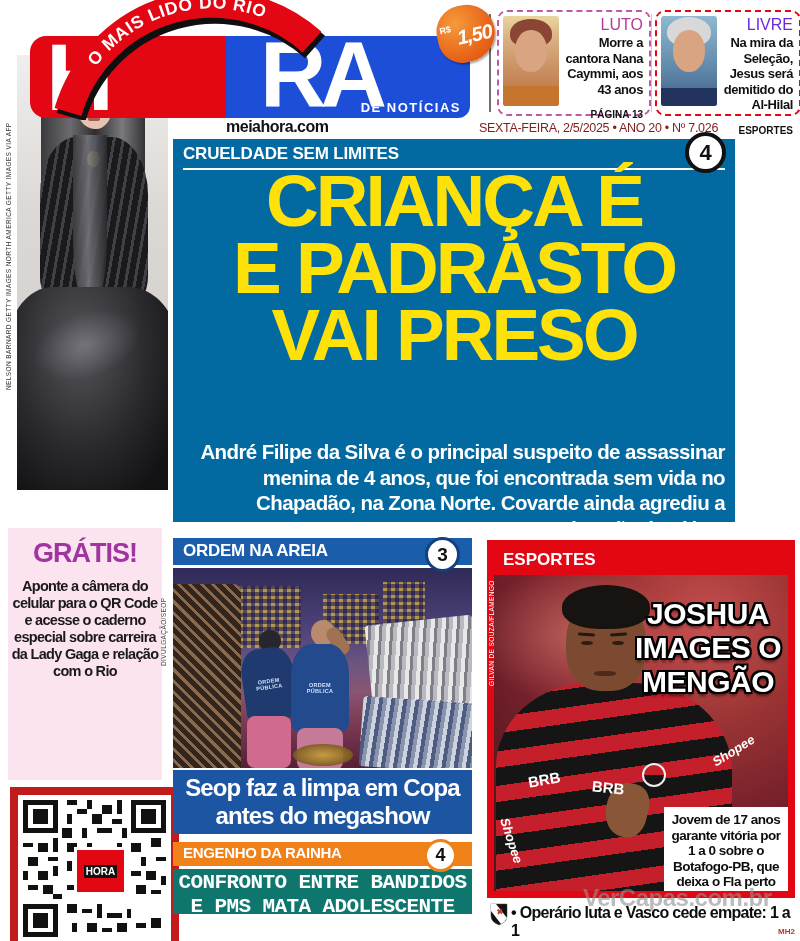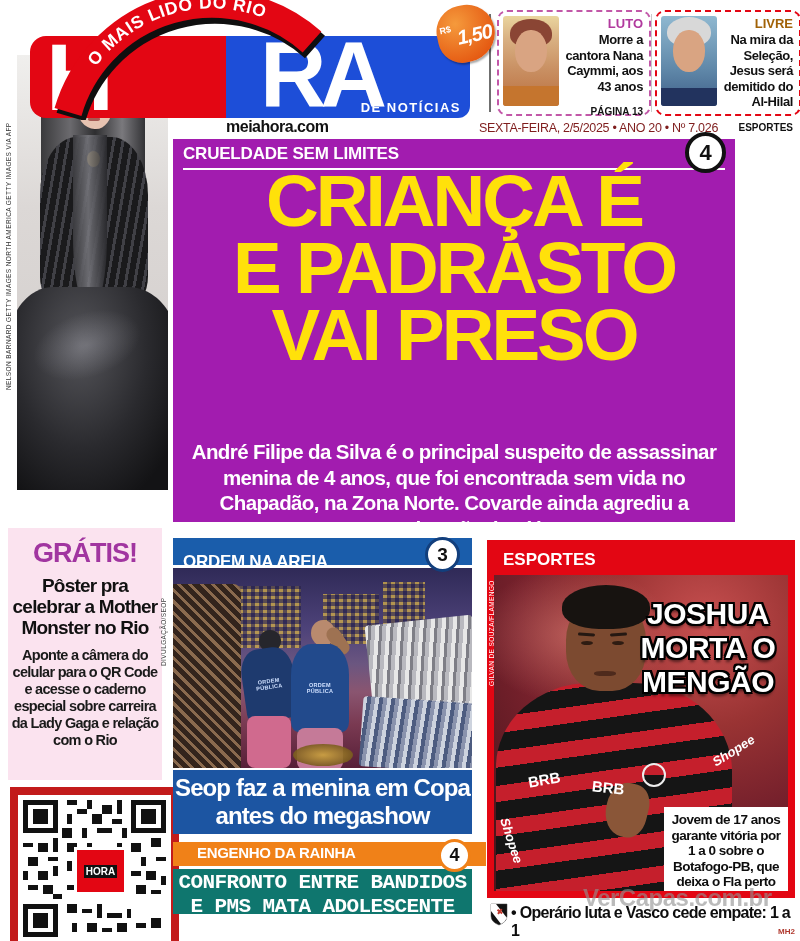--- a/index.html
+++ b/index.html
@@ -33,23 +33,23 @@
   .promo2{left:655px;width:142px;border:2px dashed #e30613;}
   .promo-photo{position:absolute;left:4px;top:4px;width:56px;height:90px;border-radius:3px;overflow:hidden;}
   .pp1{background:linear-gradient(180deg,#ead59e 0%,#d9b183 25%,#c98f62 60%,#b96f3e 100%);}
   .pp2{background:linear-gradient(180deg,#8fb8d0 0%,#5f87a8 60%,#3f5f88 100%);}
   .pp-hair1{position:absolute;left:7px;top:3px;width:42px;height:28px;background:#8a4534;border-radius:50% 50% 40% 40%;}
   .pp-hair2{position:absolute;left:6px;top:1px;width:44px;height:30px;background:#d8d8d8;border-radius:50% 50% 45% 45%;}
   .pp-face{position:absolute;left:12px;top:14px;width:32px;height:42px;background:#d9a482;border-radius:48%;}
   .pp-shirt1{position:absolute;left:0;bottom:0;width:56px;height:20px;background:#c5752e;}
   .pp-shirt2{position:absolute;left:0;bottom:0;width:56px;height:18px;background:#22335e;}
   .promo-body{position:absolute;left:62px;right:6px;top:4px;text-align:right;}
-  .promo-tag{font-size:13px;font-weight:700;}
+  .promo-tag{font-size:16px;font-weight:400;}
   .tag-purple{color:#b13a9e;}
-  .tag-red{color:#a16207;}
+  .tag-red{color:#6d28d9;}
   .promo-text{font-size:13px;font-weight:700;line-height:15.5px;letter-spacing:-0.4px;color:#111;margin-top:1px;}
   .promo-footer{font-size:10px;font-weight:900;color:#111;margin-top:12px;}
 
   
   .gaga{left:17px;top:55px;width:151px;height:435px;overflow:hidden;
     background:linear-gradient(180deg,#f0efed 0%,#dcd8d6 35%,#cfcac8 100%);}
   .gaga-hair{position:absolute;left:24px;top:0;width:104px;height:265px;
     background:linear-gradient(90deg,#3a3a3c,#6b6a6e 28%,#2e2e30 52%,#7a797d 78%,#333336);
     border-radius:0 0 34% 34%/0 0 18% 18%;}
   .gaga-face{position:absolute;left:59px;top:26px;width:36px;height:48px;background:#e7c3b1;border-radius:50% 50% 46% 54%;}
@@ -72,34 +72,34 @@
   .pink-box{left:8px;top:528px;width:154px;height:252px;background:#fbe3ef;text-align:center;}
   .gratis{margin-top:10px;font-size:27px;font-weight:900;color:#a135a0;letter-spacing:-1px;}
   .pink-sub{margin:6px auto 0;width:146px;font-size:19px;font-weight:900;line-height:21px;letter-spacing:-0.8px;color:#111;}
   .pink-body{margin:9px auto 0;width:148px;font-size:14.5px;font-weight:700;line-height:17px;letter-spacing:-0.7px;color:#1a1a1a;}
   .qr-box{left:10px;top:787px;width:143px;height:137px;border:8px solid #c21b1b;background:#fff;padding:5px;box-sizing:content-box;}
   .qr-logo{position:absolute;left:56px;top:52px;width:47px;height:42px;background:#e30613;border:3px solid #fff;
     display:flex;align-items:center;justify-content:center;}
   .qr-logo span{font-size:10px;font-weight:900;color:#fff;background:#111;padding:1px 2px;letter-spacing:0;}
 
   
-  .main-block{left:173px;top:139px;width:562px;height:383px;background:#a21caf;}
+  .main-block{left:173px;top:139px;width:562px;height:383px;background:#0369a1;}
   .main-kicker-row{position:absolute;left:10px;right:10px;top:5px;border-bottom:2px solid #fff;padding-bottom:4px;}
   .main-kicker{font-size:17px;font-weight:900;color:#fff;letter-spacing:-0.2px;}
   .badge{border-radius:50%;background:#fff;text-align:center;z-index:8;}
   .main-badge{position:absolute;right:9px;top:-7px;width:33px;height:33px;border:4px solid #111;}
   .main-badge span{font-size:22px;font-weight:900;line-height:33px;color:#111;}
   .main-headline{position:absolute;left:0;top:28px;width:100%;text-align:center;color:#ffe10a;
     font-size:73px;line-height:67px;font-weight:900;letter-spacing:-3px;}
-  .main-subhead{position:absolute;left:10px;right:10px;top:300px;text-align:center;color:#fff;
+  .main-subhead{position:absolute;left:10px;right:10px;top:300px;text-align:right;color:#fff;
     font-size:20.5px;line-height:25.5px;font-weight:700;letter-spacing:-0.6px;}
 
   
   .bar-blue{left:173px;top:538px;width:299px;height:27px;background:#1a5dab;}
-  .bar-label{display:block;margin:14px 0 0 10px;font-size:17px;font-weight:900;color:#fff;letter-spacing:-0.3px;}
+  .bar-label{display:block;margin:3px 0 0 10px;font-size:17px;font-weight:900;color:#fff;letter-spacing:-0.3px;}
   .badge3{position:absolute;right:12px;top:-1px;width:29px;height:29px;border:3px solid #123f7d;}
   .badge3 span{font-size:19px;font-weight:900;line-height:29px;color:#111;}
   .photo-seop{left:173px;top:568px;width:299px;height:200px;overflow:hidden;
     background:linear-gradient(180deg,#2f2a57 0%,#4d4279 30%,#6b5680 48%,#8a5570 62%,#7a3a52 78%,#571f38 100%);}
   .bldg{position:absolute;background:repeating-linear-gradient(90deg,#e6d189 0 4px,#6a628e 4px 8px),
         repeating-linear-gradient(0deg,#e6d189 0 3px,#6a628e 3px 7px);background-blend-mode:multiply;opacity:.8;}
   .bldg1{left:58px;top:18px;width:70px;height:62px;}
   .bldg2{left:150px;top:26px;width:56px;height:50px;}
   .bldg3{left:210px;top:14px;width:42px;height:44px;}
   .lattice{position:absolute;left:-6px;top:16px;width:74px;height:190px;border-radius:8px;
@@ -109,21 +109,21 @@
   .chairs2{position:absolute;left:188px;top:132px;width:116px;height:70px;transform:rotate(4deg);
     background:repeating-linear-gradient(95deg,#cdd3de 0 4px,#4d5c80 4px 8px,#8a93ad 8px 12px);border-radius:4px;}
   .agent{position:absolute;}
   .agent-head{position:absolute;border-radius:50%;}
   .agent-torso{position:absolute;border-radius:35% 35% 12% 12%;display:flex;align-items:center;justify-content:center;}
   .shirt-text{width:46px;text-align:center;font-size:5.5px;line-height:6px;font-weight:700;color:#cfe0ff;letter-spacing:.3px;}
   .leaves{position:absolute;left:120px;top:176px;width:60px;height:22px;background:radial-gradient(ellipse,#c8a03a,#7a5c1e 70%);border-radius:50%;opacity:.9;}
   .seop-credit{left:160px;top:556px;height:110px;font-size:6.5px;color:#444;letter-spacing:.4px;}
   .box-blue{left:173px;top:770px;width:299px;height:64px;background:#1c55a2;text-align:center;}
   .box-blue div{margin-top:4px;font-size:24px;line-height:28px;font-weight:900;color:#fff;letter-spacing:-0.9px;}
-  .bar-orange{left:173px;top:842px;width:299px;height:24px;background:#f08118;padding-left:14px;}
+  .bar-orange{left:173px;top:842px;width:299px;height:24px;background:#f08118;}
   .bar-orange .bar-label{margin-top:2px;font-size:15px;}
   .badge4o{position:absolute;right:15px;top:-3px;width:27px;height:27px;border:3px solid #f08118;}
   .badge4o span{font-size:18px;font-weight:900;line-height:27px;color:#111;}
   .box-orange{left:173px;top:869px;width:299px;height:45px;background:#0f766e;text-align:center;font-family:Liberation Mono, monospace;}
   .box-orange div{margin-top:2px;font-size:21px;line-height:24px;font-weight:900;color:#fff;letter-spacing:-0.6px;}
 
   
   .sports-frame{left:487px;top:540px;width:308px;height:358px;border:7px solid #e30613;box-sizing:border-box;background:#fff;}
   .sports-bar{position:absolute;left:0;top:0;width:100%;height:28px;background:#e30613;}
   .sports-bar span{display:block;margin:3px 0 0 9px;font-size:17px;font-weight:900;color:#fff;}
@@ -223,21 +223,20 @@
     <div class="gaga-necklace"></div>
     <div class="gaga-hair2"></div>
     <div class="gaga-skirt"></div>
     <div class="gaga-sheen"></div>
   </div>
   <div class="abs gaga-bar">
     <span>LADY GAGA</span>
   </div>
   <div class="abs pink-box">
     <div class="gratis">GRÁTIS!</div>
-    <div class="pink-sub">Pôster pra celebrar a Mother Monster no Rio</div>
     <div class="pink-body">Aponte a câmera do celular para o QR Code e acesse o caderno especial sobre carreira da Lady Gaga e relação com o Rio</div>
   </div>
   <div class="abs qr-box">
     <svg width="143" height="137" viewBox="0 0 29 29" preserveAspectRatio="none" shape-rendering="crispEdges">
       <g fill="#111">
         <rect x="0" y="0" width="7" height="7"></rect>
           <rect x="22" y="0" width="7" height="7"></rect>
           <rect x="0" y="22" width="7" height="7"></rect>
         <rect x="1" y="1" width="5" height="5" fill="#fff"></rect>
           <rect x="23" y="1" width="5" height="5" fill="#fff"></rect>
@@ -343,21 +342,21 @@
       <div class="agent-head" style="left:138px;top:52px;width:24px;height:26px;background:#b98a6e;"></div>
       <div style="position:absolute;left:158px;top:58px;width:14px;height:30px;background:#9e7252;border-radius:8px;transform:rotate(-35deg);"></div>
       <div class="agent-torso" style="left:118px;top:76px;width:58px;height:88px;background:#224a8c;">
         <span class="shirt-text">ORDEM PÚBLICA</span>
       </div>
       <div style="position:absolute;left:124px;top:160px;width:46px;height:42px;background:#c57a98;border-radius:8px;"></div>
     </div>
     <div class="leaves"></div>
   </div>
   <div class="abs box-blue">
-    <div>Seop faz a menina em Copa</div>
+    <div>Seop faz a limpa em Copa</div>
     <div style="margin-top:0;">antes do megashow</div>
   </div>
 
   <div class="abs bar-orange">
     <span class="bar-label">ENGENHO DA RAINHA</span>
     <div class="badge badge4o">
       <span>4</span>
     </div>
   </div>
   <div class="abs box-orange">
@@ -380,21 +379,21 @@
       <div class="j-eye" style="left:118px;top:66px;"></div>
       <div class="j-mouth"></div>
       <div class="joshua-hand"></div>
       <div class="crest"></div>
       <span class="sponsor brb1">BRB</span>
       <span class="sponsor brb2">BRB</span>
       <span class="sponsor shopee1">Shopee</span>
       <span class="sponsor shopee2">Shopee</span>
       <div class="sports-headline">
         <div>JOSHUA</div>
-        <div>MORTA O</div>
+        <div>IMAGES O</div>
         <div>MENGÃO</div>
       </div>
       <div class="sports-infobox">Jovem de 17 anos garante vitória por 1 a 0 sobre o Botafogo-PB, que deixa o Fla perto das oitavas na Copa do Brasil</div>
     </div>
   </div>
   <div class="abs sports-credit vert">GILVAN DE SOUZA/FLAMENGO</div>
   <div class="abs watermark">VerCapas.com.br</div>
 
   <div class="abs footer-strip">
     <svg class="vasco-icon" width="18" height="23" viewBox="0 0 18 23">

